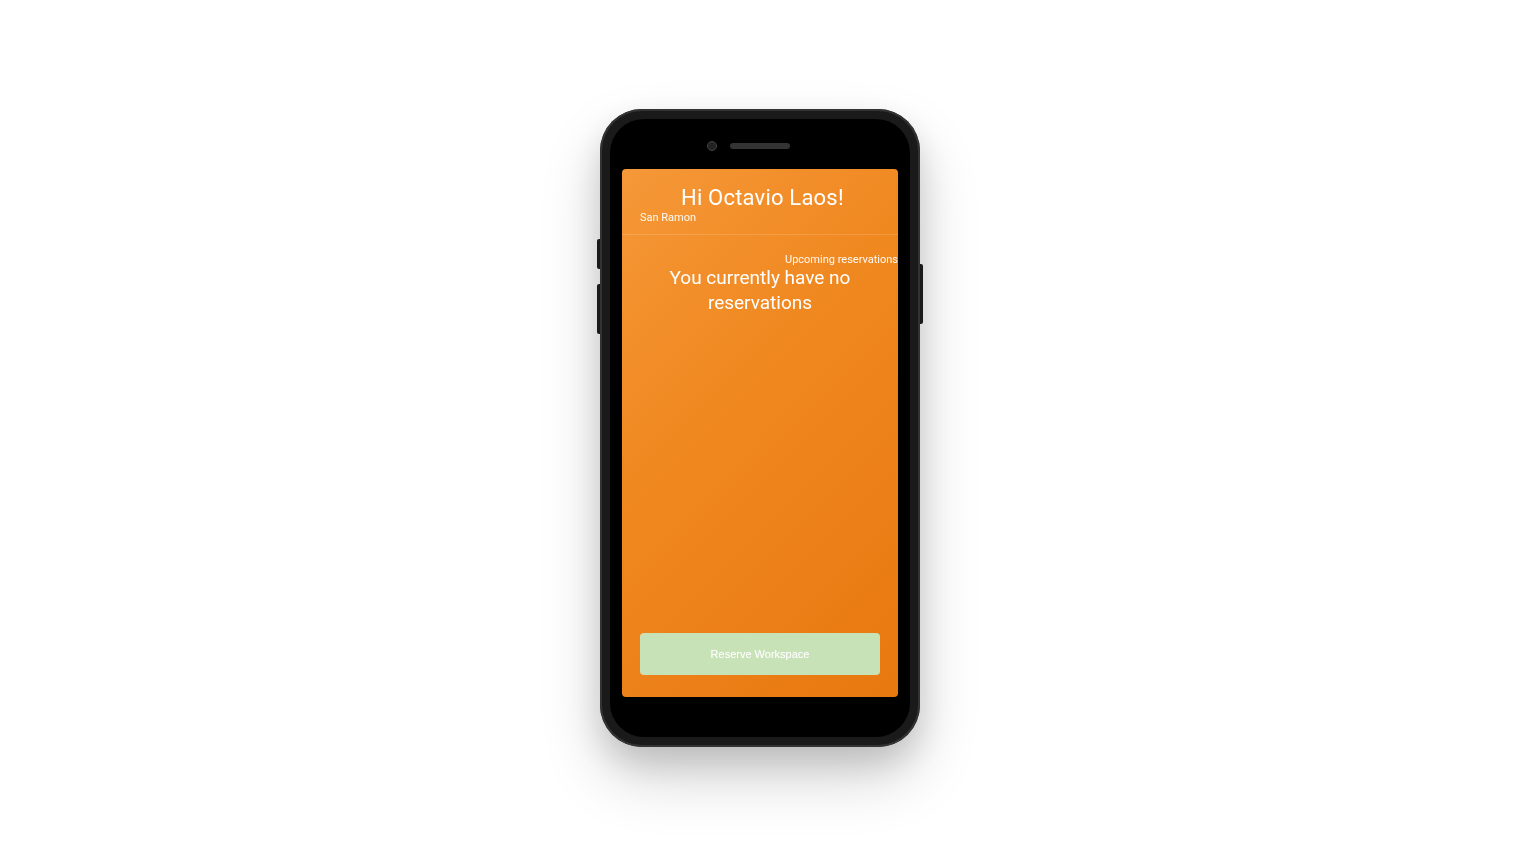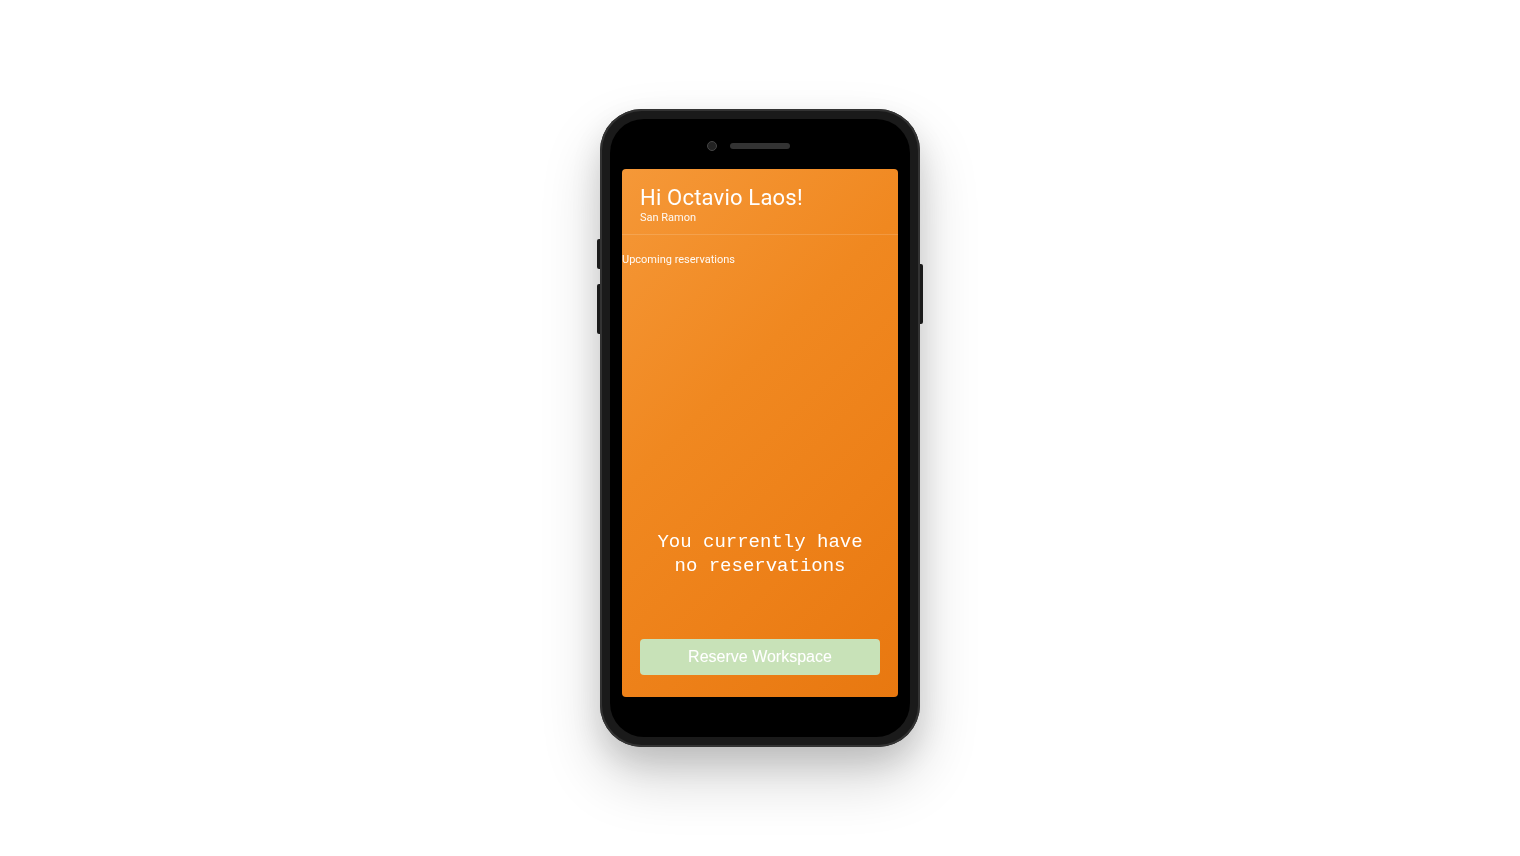--- a/index.html
+++ b/index.html
@@ -106,65 +106,65 @@
     
     .header {
       padding: 16px 18px 10px 18px;
       border-bottom: 1px solid rgba(255,255,255,0.15);
     }
     
     .greeting {
       font-size: 22px;
       font-weight: 400;
       letter-spacing: 0.2px;
+      margin-left: 41px;
     }
     
     .location {
       font-size: 11px;
       font-weight: 400;
       margin-top: 1px;
       opacity: 0.95;
     }
     
     .section-title {
-      text-align: left;
+      text-align: right;
       font-size: 11px;
       font-weight: 400;
       padding: 18px 0 0 0;
       opacity: 0.95;
     }
     
     .empty-state {
       flex: 1;
       display: flex;
-      align-items: flex-end;
+      align-items: flex-start;
       justify-content: center;
       padding: 0 30px 60px 30px;
-      font-family: Liberation Mono, monospace;
     }
     
     .empty-message {
       text-align: center;
       font-size: 19px;
       font-weight: 400;
       line-height: 1.3;
     }
     
     .button-container {
       padding: 0 18px 22px 18px;
     }
     
     .reserve-button {
       width: 100%;
-      height: 36px;
+      height: 42px;
       background: #c8e2b8;
       border: none;
       border-radius: 4px;
       color: #ffffff;
-      font-size: 16px;
+      font-size: 11px;
       font-weight: 500;
       cursor: pointer;
       text-shadow: 0 0 1px rgba(255,255,255,0.3);
     }
   </style>
 </head>
 <body>
 
 <div class="phone-frame">
   <div class="side-button-left-1"></div>

